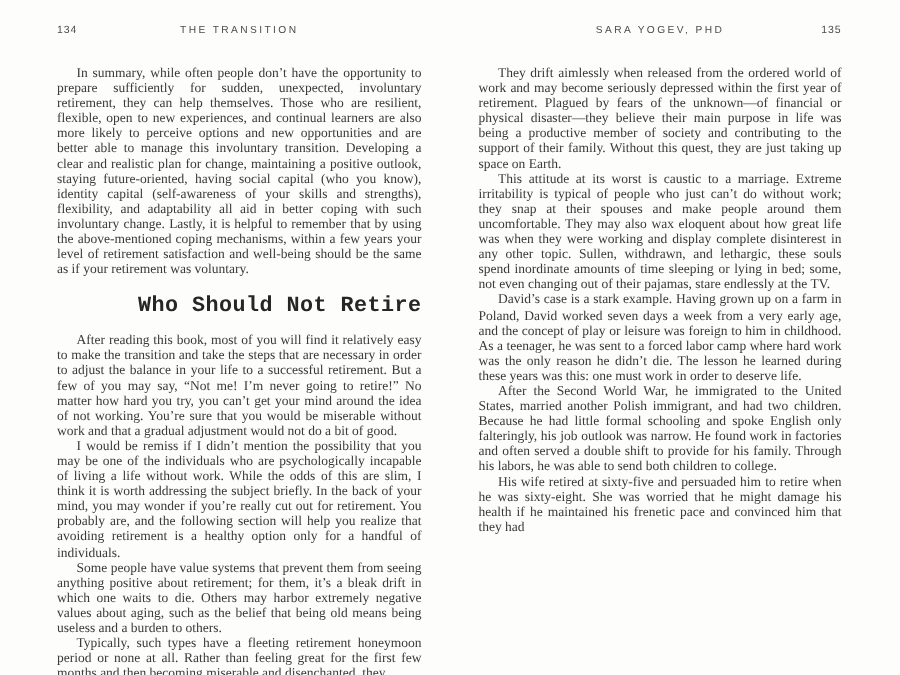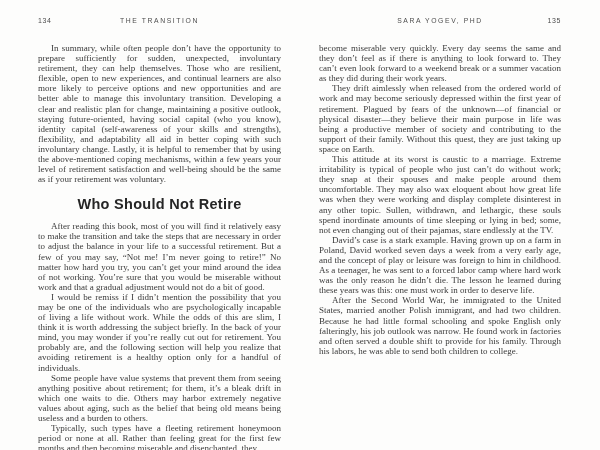--- a/index.html
+++ b/index.html
@@ -45,26 +45,26 @@
     font-family: "Liberation Serif", serif;
     font-size: 9px;
     line-height: 10.1px;
     color: var(--body-text);
     text-align: justify;
   }
   .para { margin: 0; }
   .para.indent { text-indent: 13px; }
 
   .section-heading {
-    font-family: Liberation Sans, sans-serif;
+    font-family: Liberation Mono, monospace;
     font-size: 14.5px;
     font-weight: 700;
     letter-spacing: 0.3px;
     color: var(--heading-text);
-    text-align: center;
+    text-align: right;
     text-indent: 0;
     margin: 13px 0 8px 0;
     line-height: 1.1;
   }
 </style>
 </head>
 <body>
 
 <div class="spread">
 
@@ -84,21 +84,21 @@
     </div>
   </section>
 
   <section class="page page-right">
     <header class="running-head">
       <span class="folio folio-left"></span>
       <span class="head-title">SARA YOGEV, PHD</span>
       <span class="folio folio-right">135</span>
     </header>
     <div class="page-body">
-      <p class="para">become miserable very quickly. Every day seems the same and they don’t feel as if there is anything to look forward to. They can’t even look forward to a weekend break or a summer vacation as they did during their work years.</p>
       <p class="para indent">They drift aimlessly when released from the ordered world of work and may become seriously depressed within the first year of retirement. Plagued by fears of the unknown—of financial or physical disaster—they believe their main purpose in life was being a productive member of society and contributing to the support of their family. Without this quest, they are just taking up space on Earth.</p>
       <p class="para indent">This attitude at its worst is caustic to a marriage. Extreme irritability is typical of people who just can’t do without work; they snap at their spouses and make people around them uncomfortable. They may also wax eloquent about how great life was when they were working and display complete disinterest in any other topic. Sullen, withdrawn, and lethargic, these souls spend inordinate amounts of time sleeping or lying in bed; some, not even changing out of their pajamas, stare endlessly at the TV.</p>
       <p class="para indent">David’s case is a stark example. Having grown up on a farm in Poland, David worked seven days a week from a very early age, and the concept of play or leisure was foreign to him in childhood. As a teenager, he was sent to a forced labor camp where hard work was the only reason he didn’t die. The lesson he learned during these years was this: one must work in order to deserve life.</p>
       <p class="para indent">After the Second World War, he immigrated to the United States, married another Polish immigrant, and had two children. Because he had little formal schooling and spoke English only falteringly, his job outlook was narrow. He found work in factories and often served a double shift to provide for his family. Through his labors, he was able to send both children to college.</p>
+      <p class="para indent">His wife retired at sixty-five and persuaded him to retire when he was sixty-eight. She was worried that he might damage his health if he maintained his frenetic pace and convinced him that they had</p>
     </div>
   </section>
 
 </div>
 
 </body></html>

